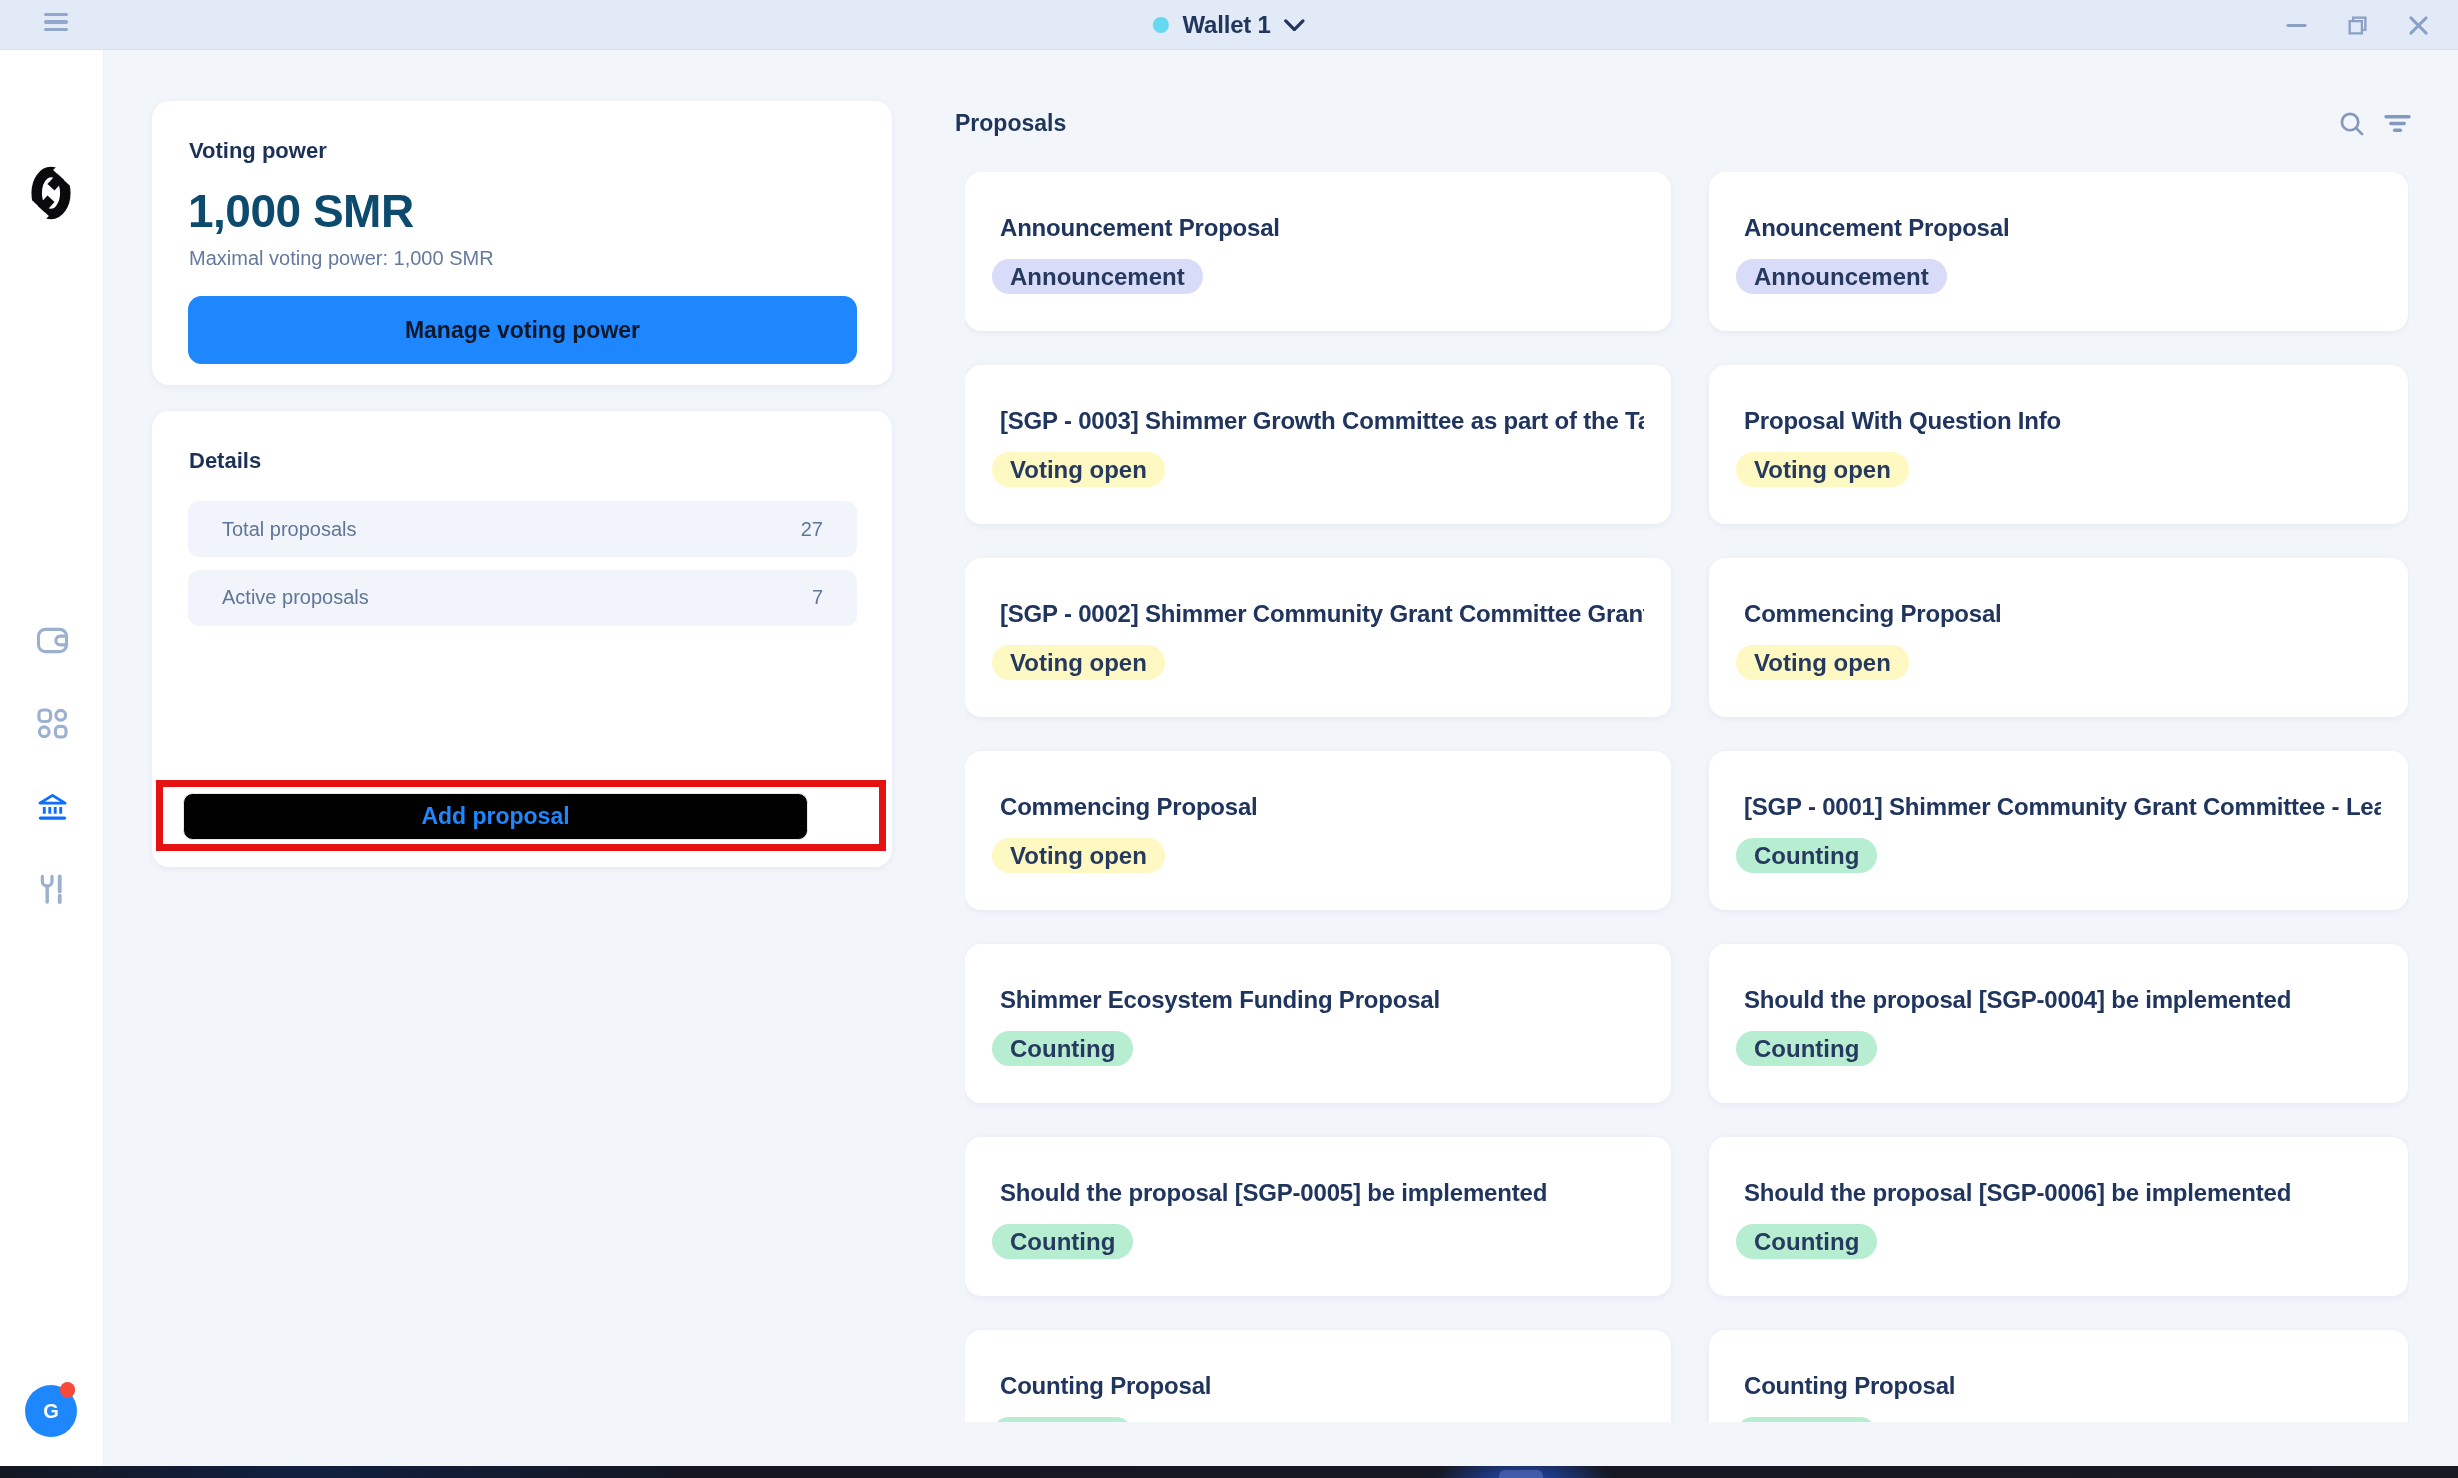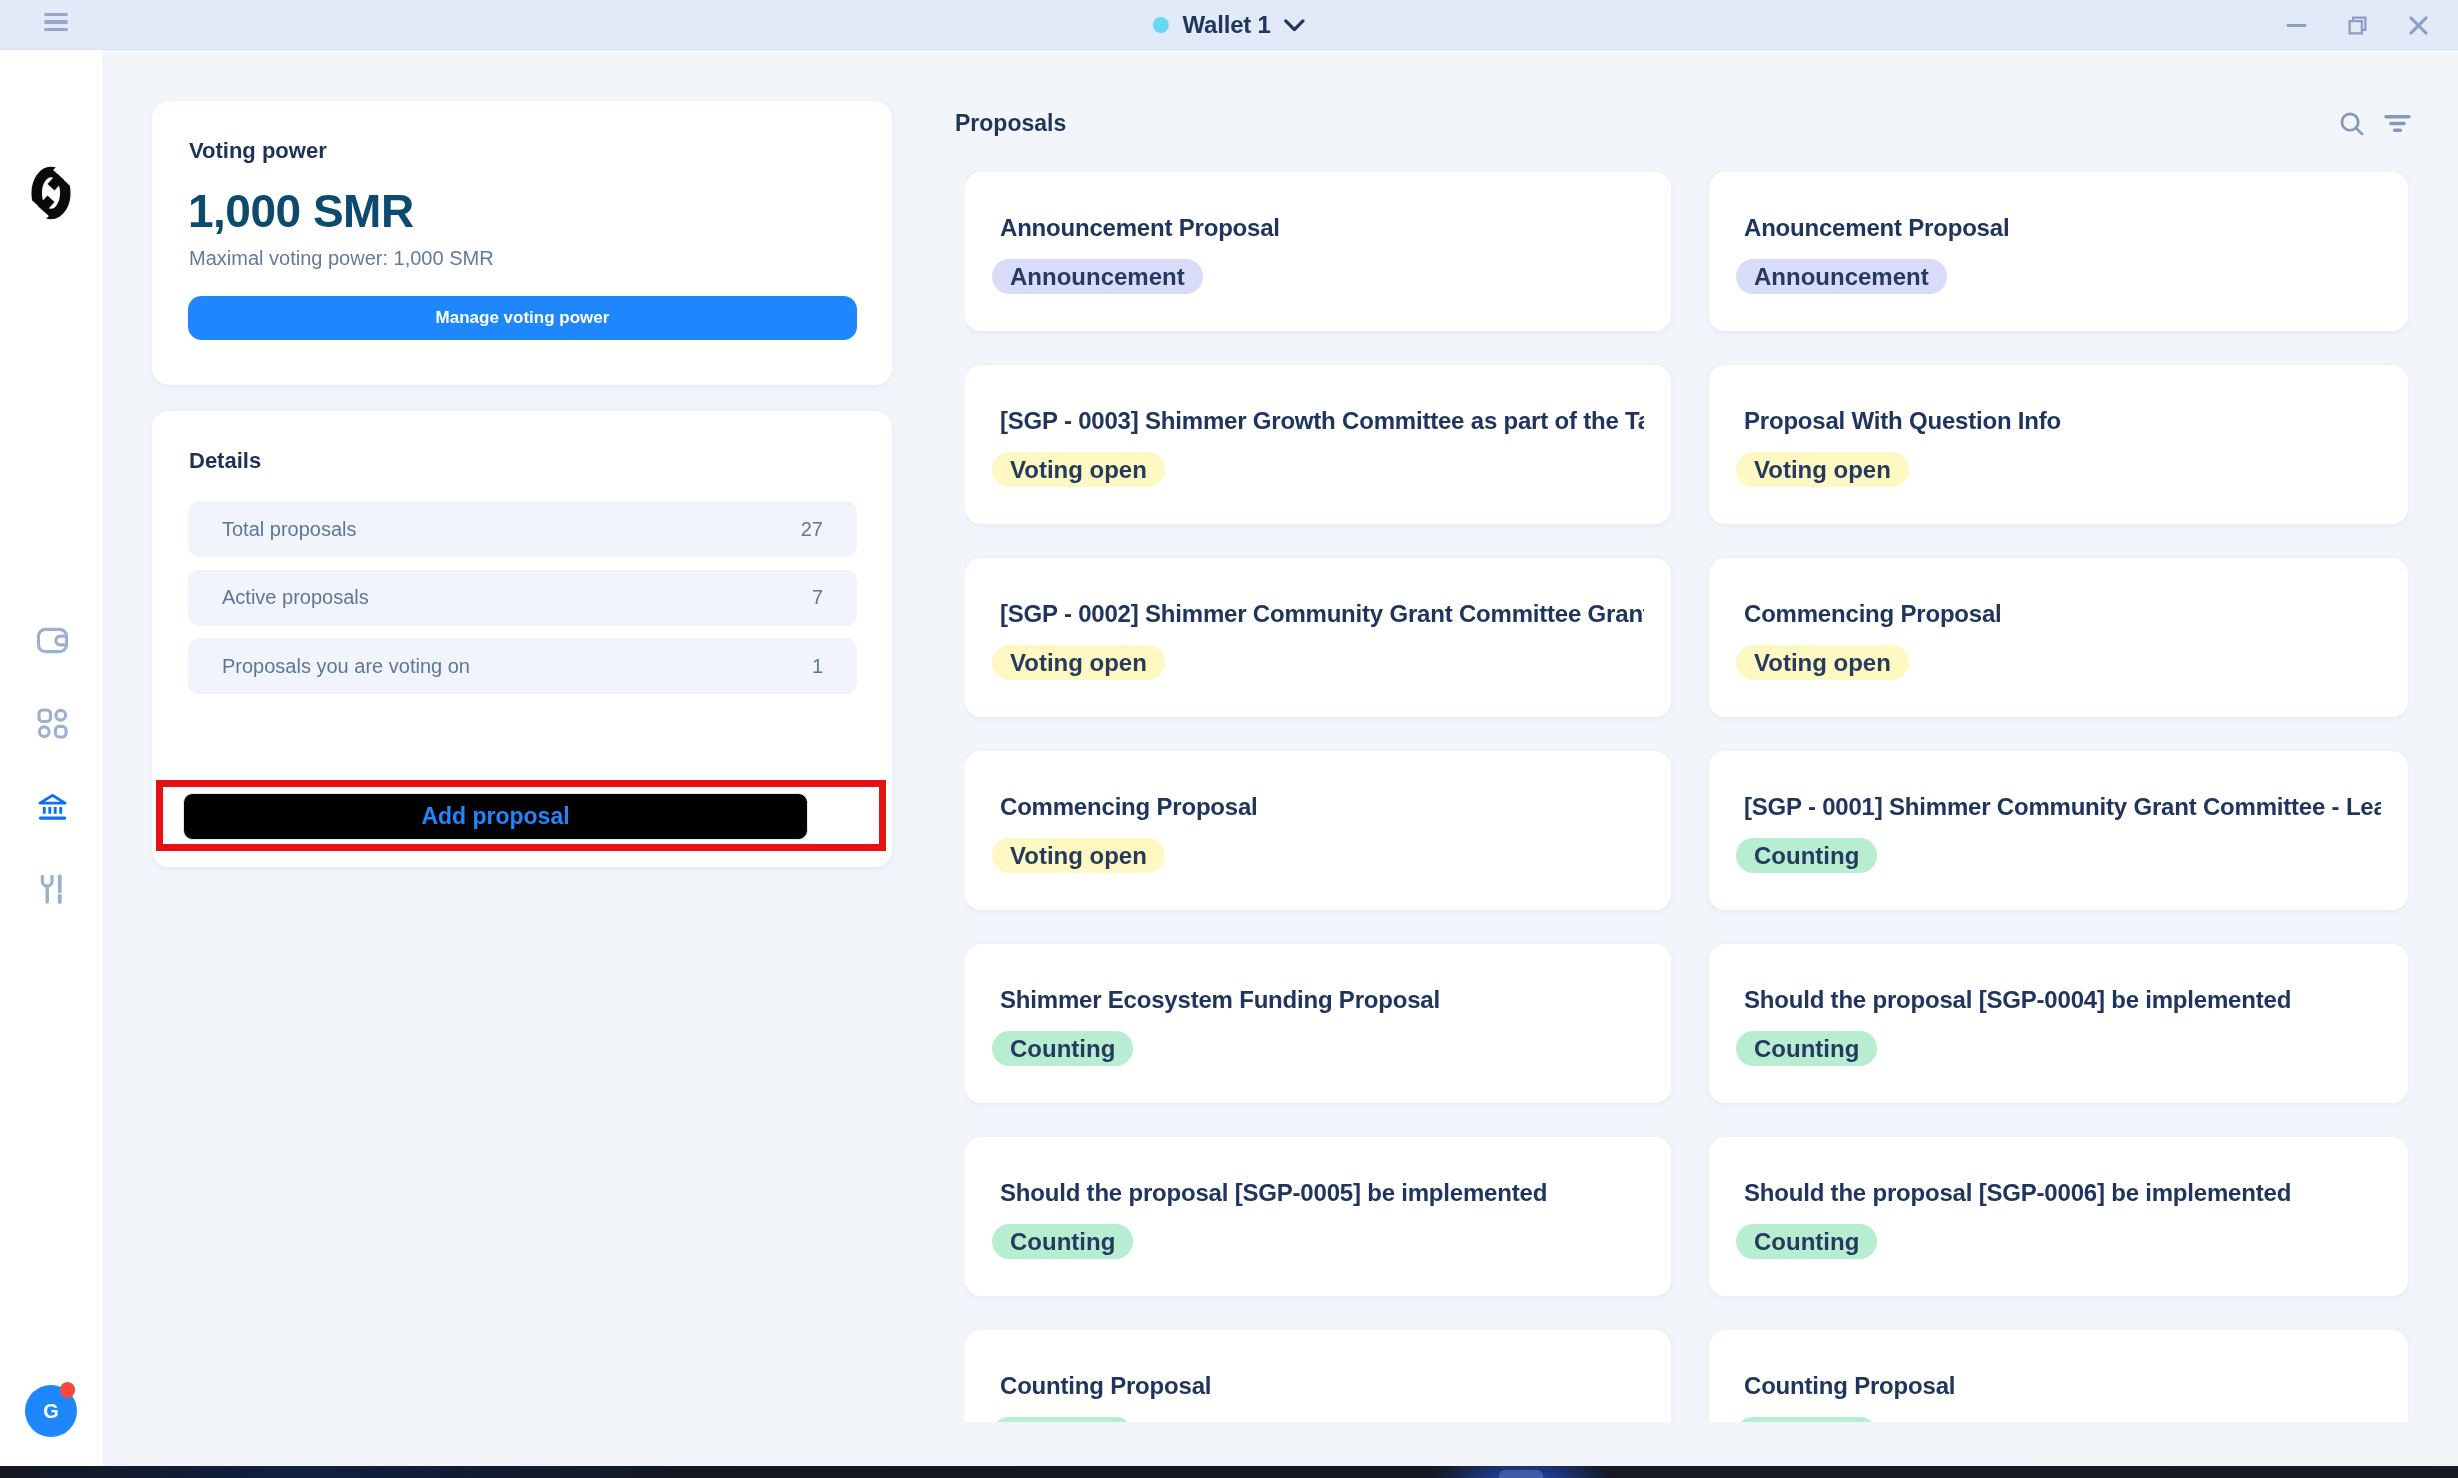--- a/index.html
+++ b/index.html
@@ -43,22 +43,22 @@
   .panel {
     position:absolute; left:152px; width:740px; background:#fff; border-radius:17.3px;
     box-shadow:0 1.9px 7.7px rgba(27,48,92,0.05);
   }
   .panel-voting { top:101px; height:284px; }
   .panel-details { top:411px; height:456px; }
   .panel-title { position:absolute; left:37px; top:37px; font-size:22px; font-weight:700; color:#1c3156; }
   .vp-amount { position:absolute; left:36px; top:83px; font-size:46px; font-weight:800; color:#0c4a6e; letter-spacing:-0.5px; }
   .vp-sub { position:absolute; left:37px; top:146px; font-size:20px; color:#64799d; }
   .vp-btn {
-    position:absolute; left:36px; top:195px; width:669px; height:44px; border:none; border-radius:13.4px;
-    background:#1e87fd; color:#ffffff; font-family:inherit; font-size:17px; font-weight:700; cursor:pointer;
+    position:absolute; left:36px; top:195px; width:669px; height:68px; border:none; border-radius:13.4px;
+    background:#1e87fd; color:#0f172a; font-family:inherit; font-size:23px; font-weight:700; cursor:pointer;
   }
   .detail-rows { position:absolute; left:36px; top:90px; width:669px; display:flex; flex-direction:column; gap:12.5px; }
   .detail-row {
     height:56px; border-radius:11.5px; background:#f1f4fa;
     display:flex; align-items:center; justify-content:space-between; padding:0 34px;
     font-size:20px; color:#5f7698;
   }
   .annotation-box {
     position:absolute; left:156px; top:780px; width:730px; height:71px;
     border:7.7px solid #e51212; z-index:5; pointer-events:none;
@@ -208,24 +208,20 @@
   <div class="detail-row">
     <span>Total proposals</span>
     <span>27</span>
   </div>
 
   <div class="detail-row">
     <span>Active proposals</span>
     <span>7</span>
   </div>
 
-  <div class="detail-row">
-    <span>Proposals you are voting on</span>
-    <span>1</span>
-  </div>
 
 </div>
   </div>
   <button class="add-btn">Add proposal</button>
   <div class="annotation-box"></div>
 
   <div class="proposals-title">Proposals</div>
   <div class="icon-btn search-btn">
     <svg width="26" height="26" viewBox="0 0 27 27">
       <circle cx="11.5" cy="11.5" r="8.5" fill="none" stroke="#8398bb" stroke-width="2.8"></circle>

